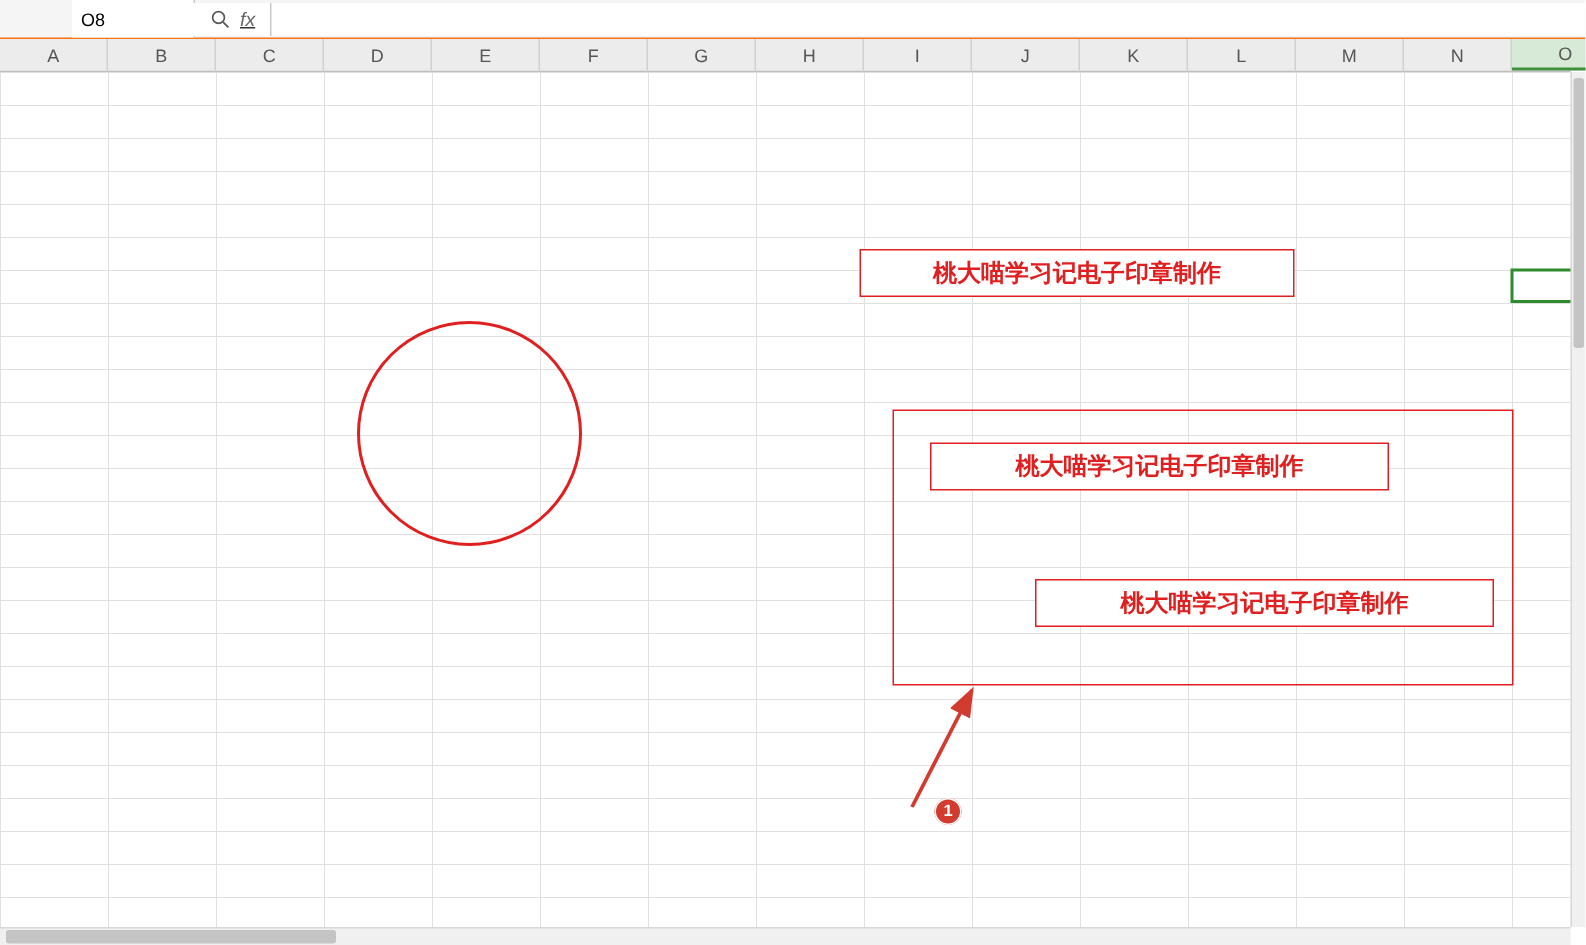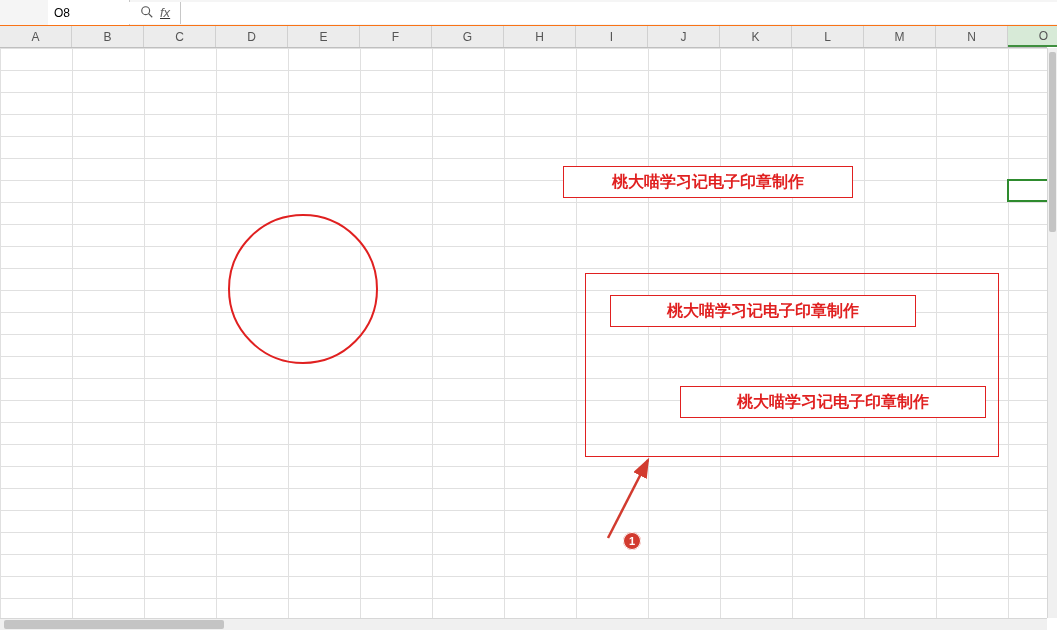--- a/index.html
+++ b/index.html
@@ -15,21 +15,21 @@
   }
   .name-box-wrap { display: flex; align-items: center; width: 82px; height: 100%; border-right: 1px solid #c7c7c7; background: #fff; }
   .name-box {
     flex: 1; height: 22px; border: none; outline: none;
     padding: 0 6px; font-size: 12px; background: #fff;
   }
   .name-dd {
     width: 16px; height: 100%; display: flex; align-items: center; justify-content: center;
     color: #777; cursor: pointer; font-size: 9px;
   }
-  .fx-area { display: flex; align-items: flex-start; gap: 6px; padding: 0 10px; text-decoration: underline; }
+  .fx-area { display: flex; align-items: flex-end; gap: 6px; padding: 0 10px; text-decoration: underline; }
   .fx-icon { color: #555; cursor: pointer; display: inline-flex; align-items: center; }
   .fx-label { font-style: italic; color: #666; font-size: 13px; }
   .formula-input {
     flex: 1; height: 22px; border: none; outline: none;
     background: #fff; padding: 0 6px; font-size: 12px;
     border-left: 1px solid #c7c7c7;
   }
 
   
   .sheet-wrap { position: relative; width: 100%; height: calc(100% - 26px); }
@@ -66,21 +66,21 @@
     background: transparent;
     pointer-events: none;
     z-index: 5;
   }
   .active-cell::after {
     content: ""; position: absolute; right: -3px; bottom: -3px;
     width: 6px; height: 6px; background: #2e8b2e;
   }
 
   
-  .shape { position: absolute; z-index: 4; }
+  .shape { position: absolute; z-index: 4; margin-left: 10px; }
   .ring {
     border: 2.5px solid #e02020; border-radius: 50%;
     background: transparent;
   }
   .red-text-box {
     border: 1px solid #e02020; color: #e02020;
     font-size: 16px; font-weight: 600;
     display: flex; align-items: center; justify-content: center;
     background: #fff; padding: 0 8px; white-space: nowrap;
   }

